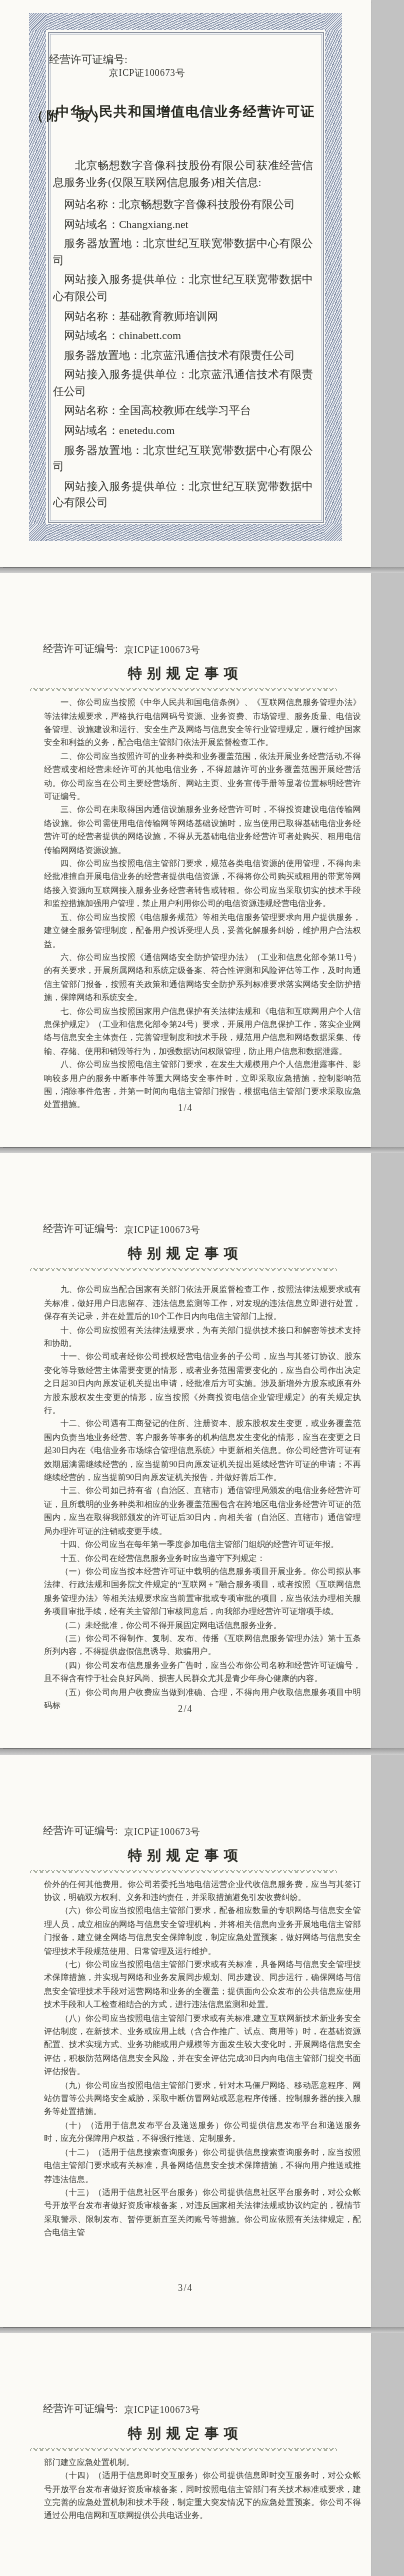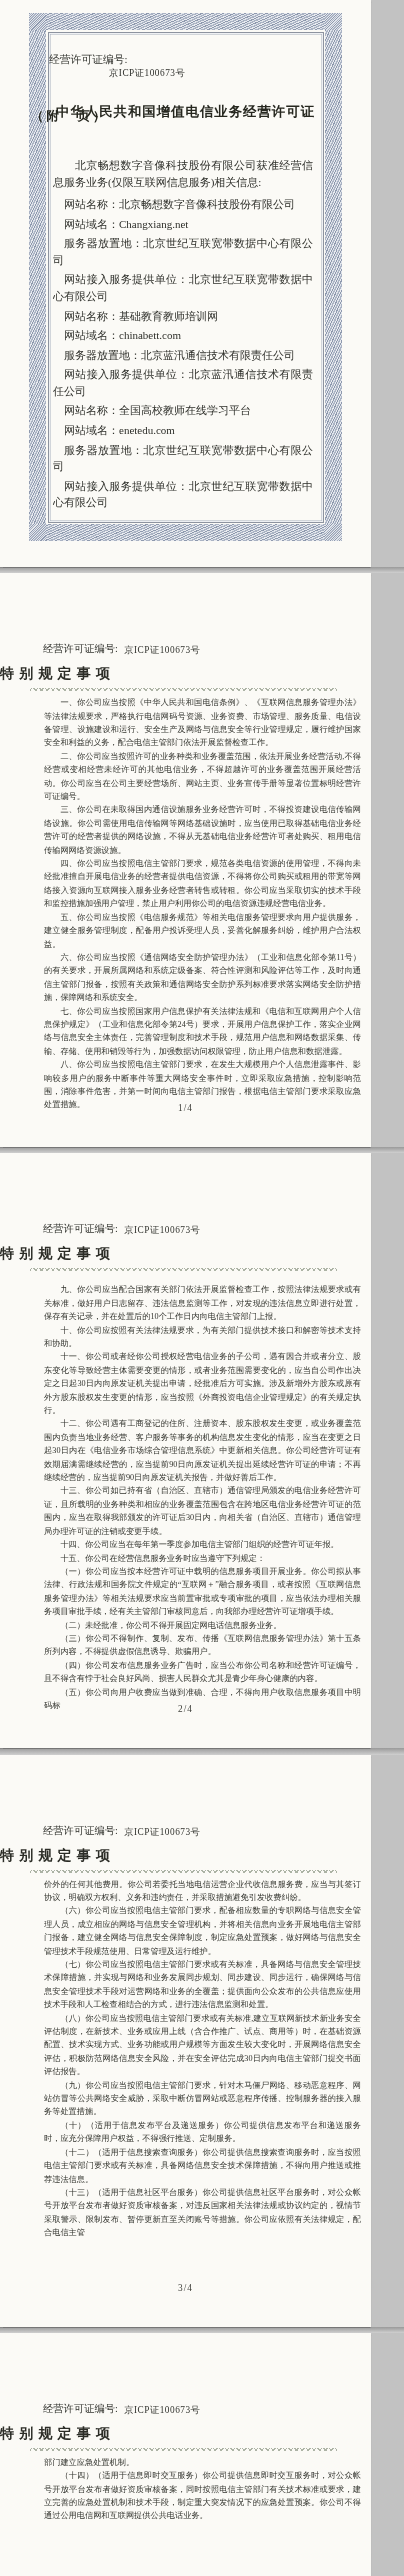--- a/index.html
+++ b/index.html
@@ -35,21 +35,21 @@
   .cover-title{position:absolute;left:31px;right:31px;top:87px;text-align:center;font-size:13.4px;font-weight:bold;letter-spacing:1px;color:#26271f;margin-top:16px;}
   .cover-subtitle{position:absolute;left:31px;right:31px;top:108px;text-align:left;font-size:12.4px;font-weight:bold;letter-spacing:3.1px;color:#26271f;}
   .cover-body{position:absolute;left:53px;top:135px;width:260px;font-size:11px;line-height:16.5px;text-align:justify;color:#2e2f2a;margin-top:22px;}
   .cover-body p{margin:0 0 3.1px 0;}
   .cover-intro{text-indent:2em;margin-bottom:6.2px !important;}
   .cover-line{text-indent:1em;}
 
   
   .spec-license{position:absolute;left:43px;top:69px;font-size:10.3px;color:#33342f;white-space:nowrap;}
   .spec-license .num{font-size:9.3px;margin-left:6.2px;position:relative;top:1px;letter-spacing:0.5px;}
-  .spec-title{position:absolute;left:0;right:0;top:92px;text-align:left;font-size:14px;font-weight:bold;letter-spacing:5.2px;color:#2c2d27;}
+  .spec-title{position:absolute;left:0;right:0;top:92px;text-align:center;font-size:14px;font-weight:bold;letter-spacing:5.2px;color:#2c2d27;}
   .zigzag{
     position:absolute;left:30px;right:34px;top:115px;height:3.1px;
     background:
       repeating-linear-gradient(45deg,#99a291 0 1px,transparent 1px 4.1px),
       repeating-linear-gradient(-45deg,#99a291 0 1px,transparent 1px 4.1px);
     opacity:.8;
   }
   .spec-body{position:absolute;left:44px;width:317px;top:123px;font-size:8.2px;line-height:13.4px;text-align:justify;color:#33342e;}
   .spec-body p{margin:0;text-indent:2em;}
   .spec-body p.cont{text-indent:0;}
@@ -113,21 +113,21 @@
 
 <div class="page p3">
   <div class="spec-license">
     <span>经营许可证编号:</span><span class="num">京ICP证100673号</span>
   </div>
   <div class="spec-title">特别规定事项</div>
   <div class="zigzag"></div>
   <div class="spec-body">
     <p>九、你公司应当配合国家有关部门依法开展监督检查工作，按照法律法规要求或有关标准，做好用户日志留存、违法信息监测等工作，对发现的违法信息立即进行处置，保存有关记录，并在处置后的10个工作日内向电信主管部门上报。</p>
     <p>十、你公司应按照有关法律法规要求，为有关部门提供技术接口和解密等技术支持和协助。</p>
-    <p>十一、你公司或者经你公司授权经营电信业务的子公司，遇有因合并或者分立、股东变化等导致经营主体需要变更的情形，或者业务范围需要变化的，应当自公司作出决定之日起30日内向原发证机关提出申请，经批准后方可实施。涉及新增外方股东或原有外方股东股权发生变更的情形，应当按照《外商投资电信企业管理规定》的有关规定执行。</p>
+    <p>十一、你公司或者经你公司授权经营电信业务的子公司，应当与其签订协议、股东变化等导致经营主体需要变更的情形，或者业务范围需要变化的，应当自公司作出决定之日起30日内向原发证机关提出申请，经批准后方可实施。涉及新增外方股东或原有外方股东股权发生变更的情形，应当按照《外商投资电信企业管理规定》的有关规定执行。</p>
     <p>十二、你公司遇有工商登记的住所、注册资本、股东股权发生变更，或业务覆盖范围内负责当地业务经营、客户服务等事务的机构信息发生变化的情形，应当在变更之日起30日内在《电信业务市场综合管理信息系统》中更新相关信息。你公司经营许可证有效期届满需继续经营的，应当提前90日向原发证机关提出延续经营许可证的申请；不再继续经营的，应当提前90日向原发证机关报告，并做好善后工作。</p>
     <p>十三、你公司如已持有省（自治区、直辖市）通信管理局颁发的电信业务经营许可证，且所载明的业务种类和相应的业务覆盖范围包含在跨地区电信业务经营许可证的范围内，应当在取得我部颁发的许可证后30日内，向相关省（自治区、直辖市）通信管理局办理许可证的注销或变更手续。</p>
     <p>十四、你公司应当在每年第一季度参加电信主管部门组织的经营许可证年报。</p>
     <p>十五、你公司在经营信息服务业务时应当遵守下列规定：</p>
     <p>（一）你公司应当按本经营许可证中载明的信息服务项目开展业务。你公司拟从事法律、行政法规和国务院文件规定的“互联网＋”融合服务项目，或者按照《互联网信息服务管理办法》等相关法规要求应当前置审批或专项审批的项目，应当依法办理相关服务项目审批手续，经有关主管部门审核同意后，向我部办理经营许可证增项手续。</p>
     <p>（二）未经批准，你公司不得开展固定网电话信息服务业务。</p>
     <p>（三）你公司不得制作、复制、发布、传播《互联网信息服务管理办法》第十五条所列内容，不得提供虚假信息诱导、欺骗用户。</p>
     <p>（四）你公司发布信息服务业务广告时，应当公布你公司名称和经营许可证编号，且不得含有悖于社会良好风尚、损害人民群众尤其是青少年身心健康的内容。</p>
     <p>（五）你公司向用户收费应当做到准确、合理，不得向用户收取信息服务项目中明码标</p>
   </div>

